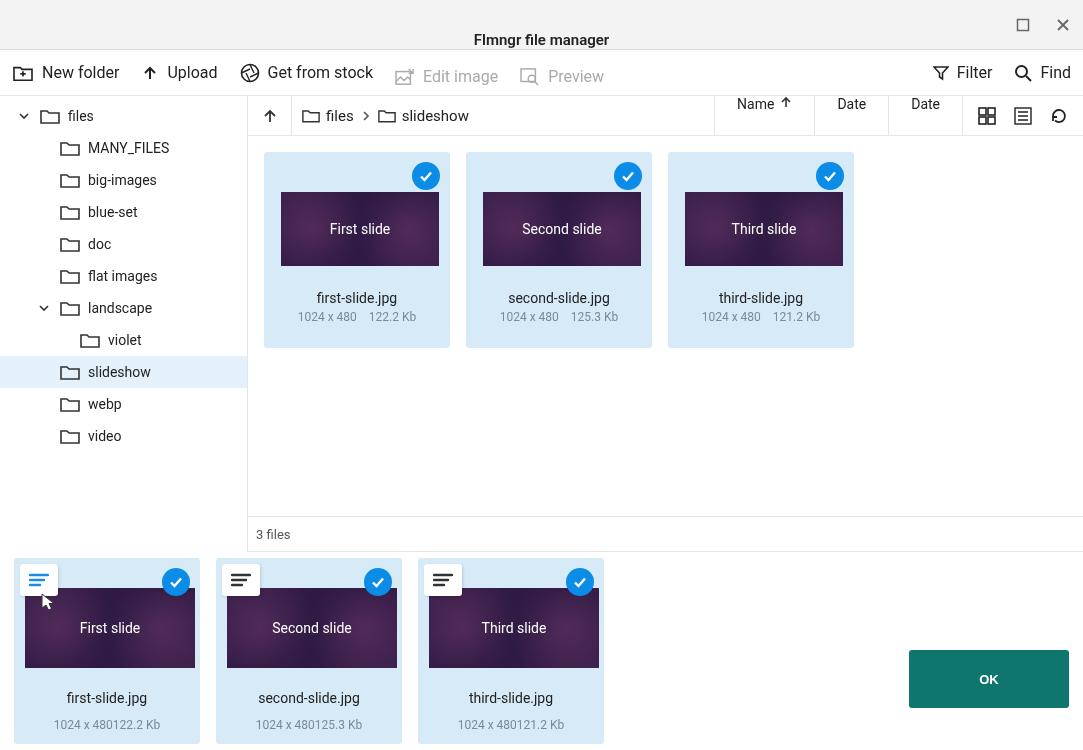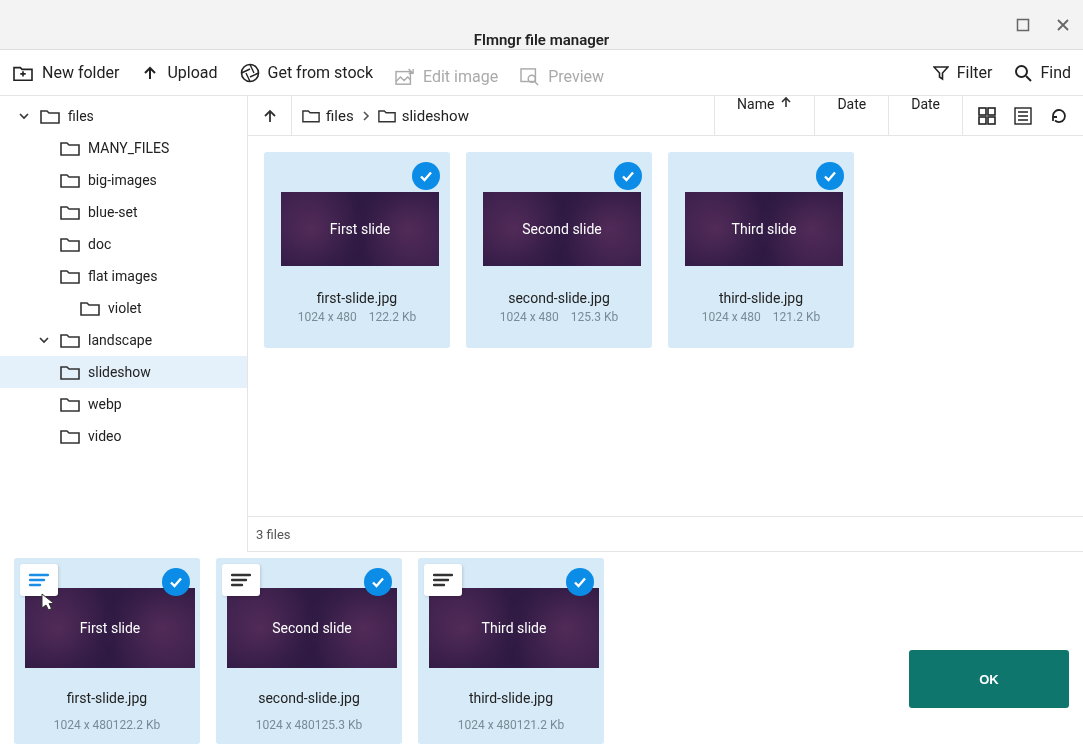--- a/index.html
+++ b/index.html
@@ -292,38 +292,38 @@
       </div>
       <div class="tree-item">
         <span class="indent1"></span>
         <span class="chev"></span>
         <svg class="folder-icon" width="20" height="16" viewBox="0 0 20 16">
           <path d="M1 3 h6 l2 2 h10 v10 h-18 z" fill="none" stroke="#333" stroke-width="1.6"></path>
         </svg>
         <span>flat images</span>
       </div>
       <div class="tree-item">
-        <span class="indent2"></span>
-        <span class="chev"></span>
-        <svg class="folder-icon" width="20" height="16" viewBox="0 0 20 16">
-          <path d="M1 3 h6 l2 2 h10 v10 h-18 z" fill="none" stroke="#333" stroke-width="1.6"></path>
-        </svg>
-        <span>violet</span>
-      </div>
-      <div class="tree-item">
         <span class="indent1"></span>
         <span class="chev">
           <svg width="12" height="12" viewBox="0 0 12 12">
             <path d="M2 4 L6 8 L10 4" fill="none" stroke="#333" stroke-width="1.6"></path>
           </svg>
         </span>
         <svg class="folder-icon" width="20" height="16" viewBox="0 0 20 16">
           <path d="M1 3 h6 l2 2 h10 v10 h-18 z" fill="none" stroke="#333" stroke-width="1.6"></path>
         </svg>
         <span>landscape</span>
+      </div>
+      <div class="tree-item">
+        <span class="indent2"></span>
+        <span class="chev"></span>
+        <svg class="folder-icon" width="20" height="16" viewBox="0 0 20 16">
+          <path d="M1 3 h6 l2 2 h10 v10 h-18 z" fill="none" stroke="#333" stroke-width="1.6"></path>
+        </svg>
+        <span>violet</span>
       </div>
       <div class="tree-item selected">
         <span class="indent1"></span>
         <span class="chev"></span>
         <svg class="folder-icon" width="20" height="16" viewBox="0 0 20 16">
           <path d="M1 3 h6 l2 2 h10 v10 h-18 z" fill="none" stroke="#333" stroke-width="1.6"></path>
         </svg>
         <span>slideshow</span>
       </div>
       <div class="tree-item">

